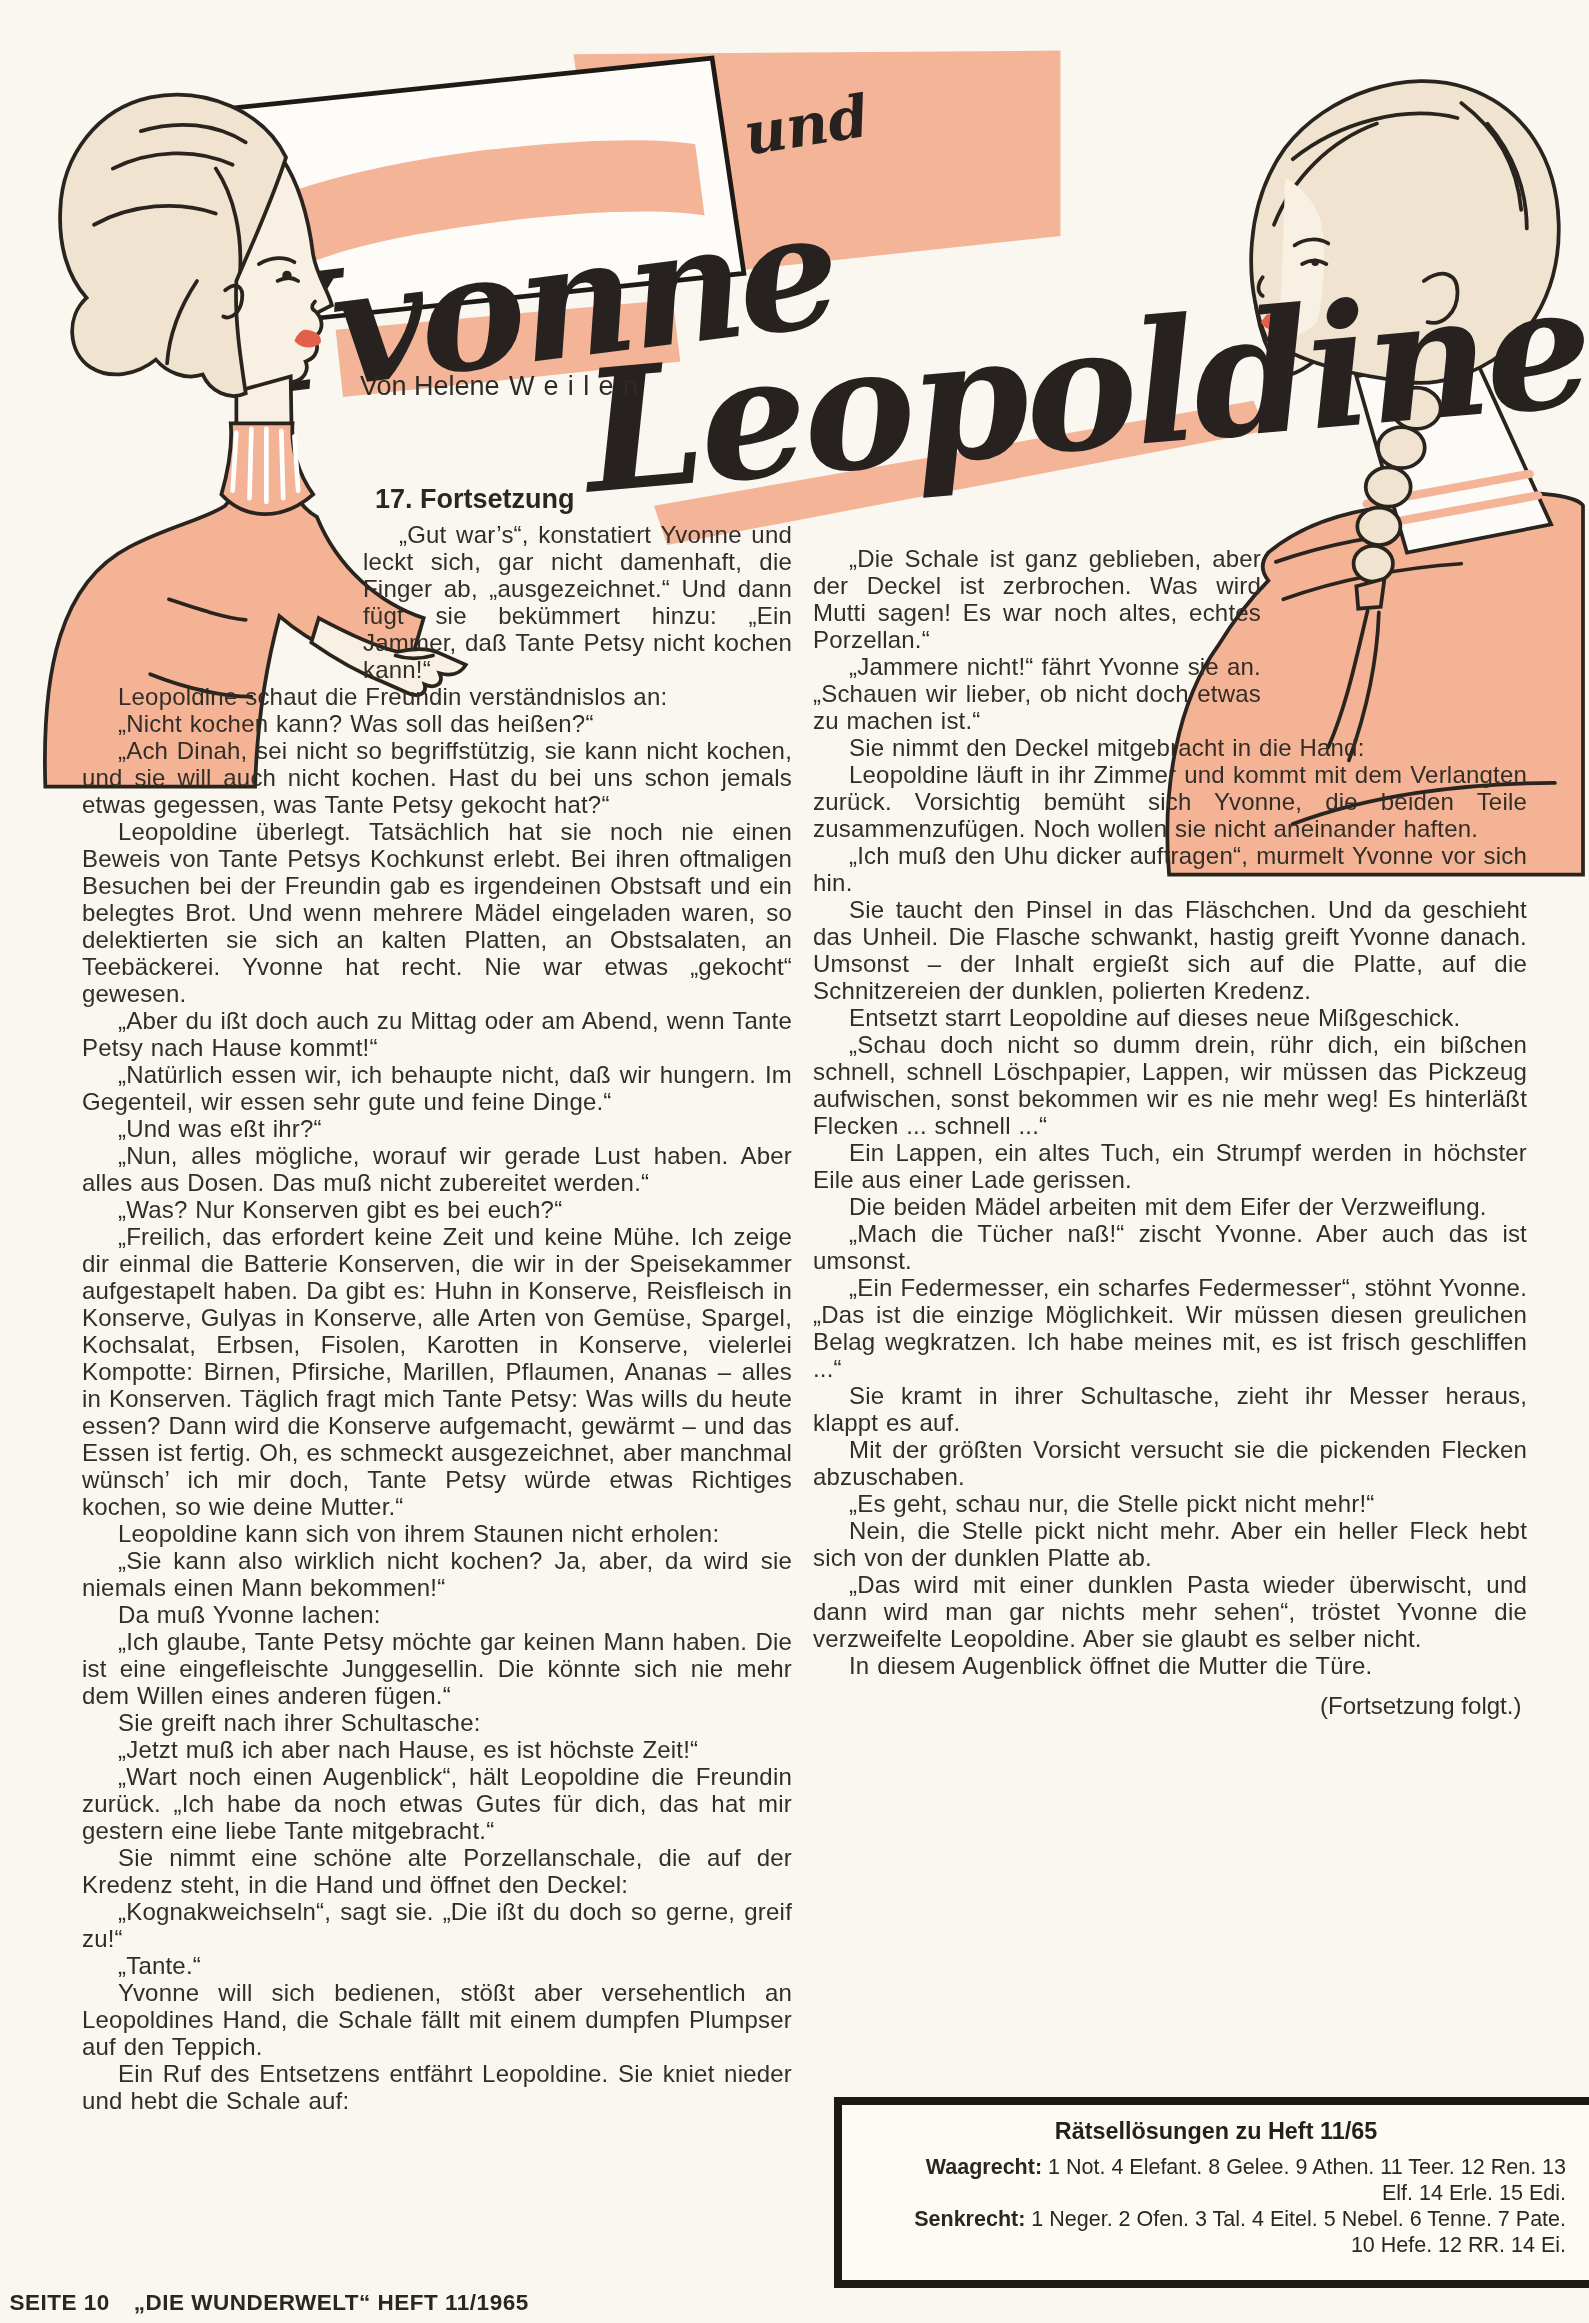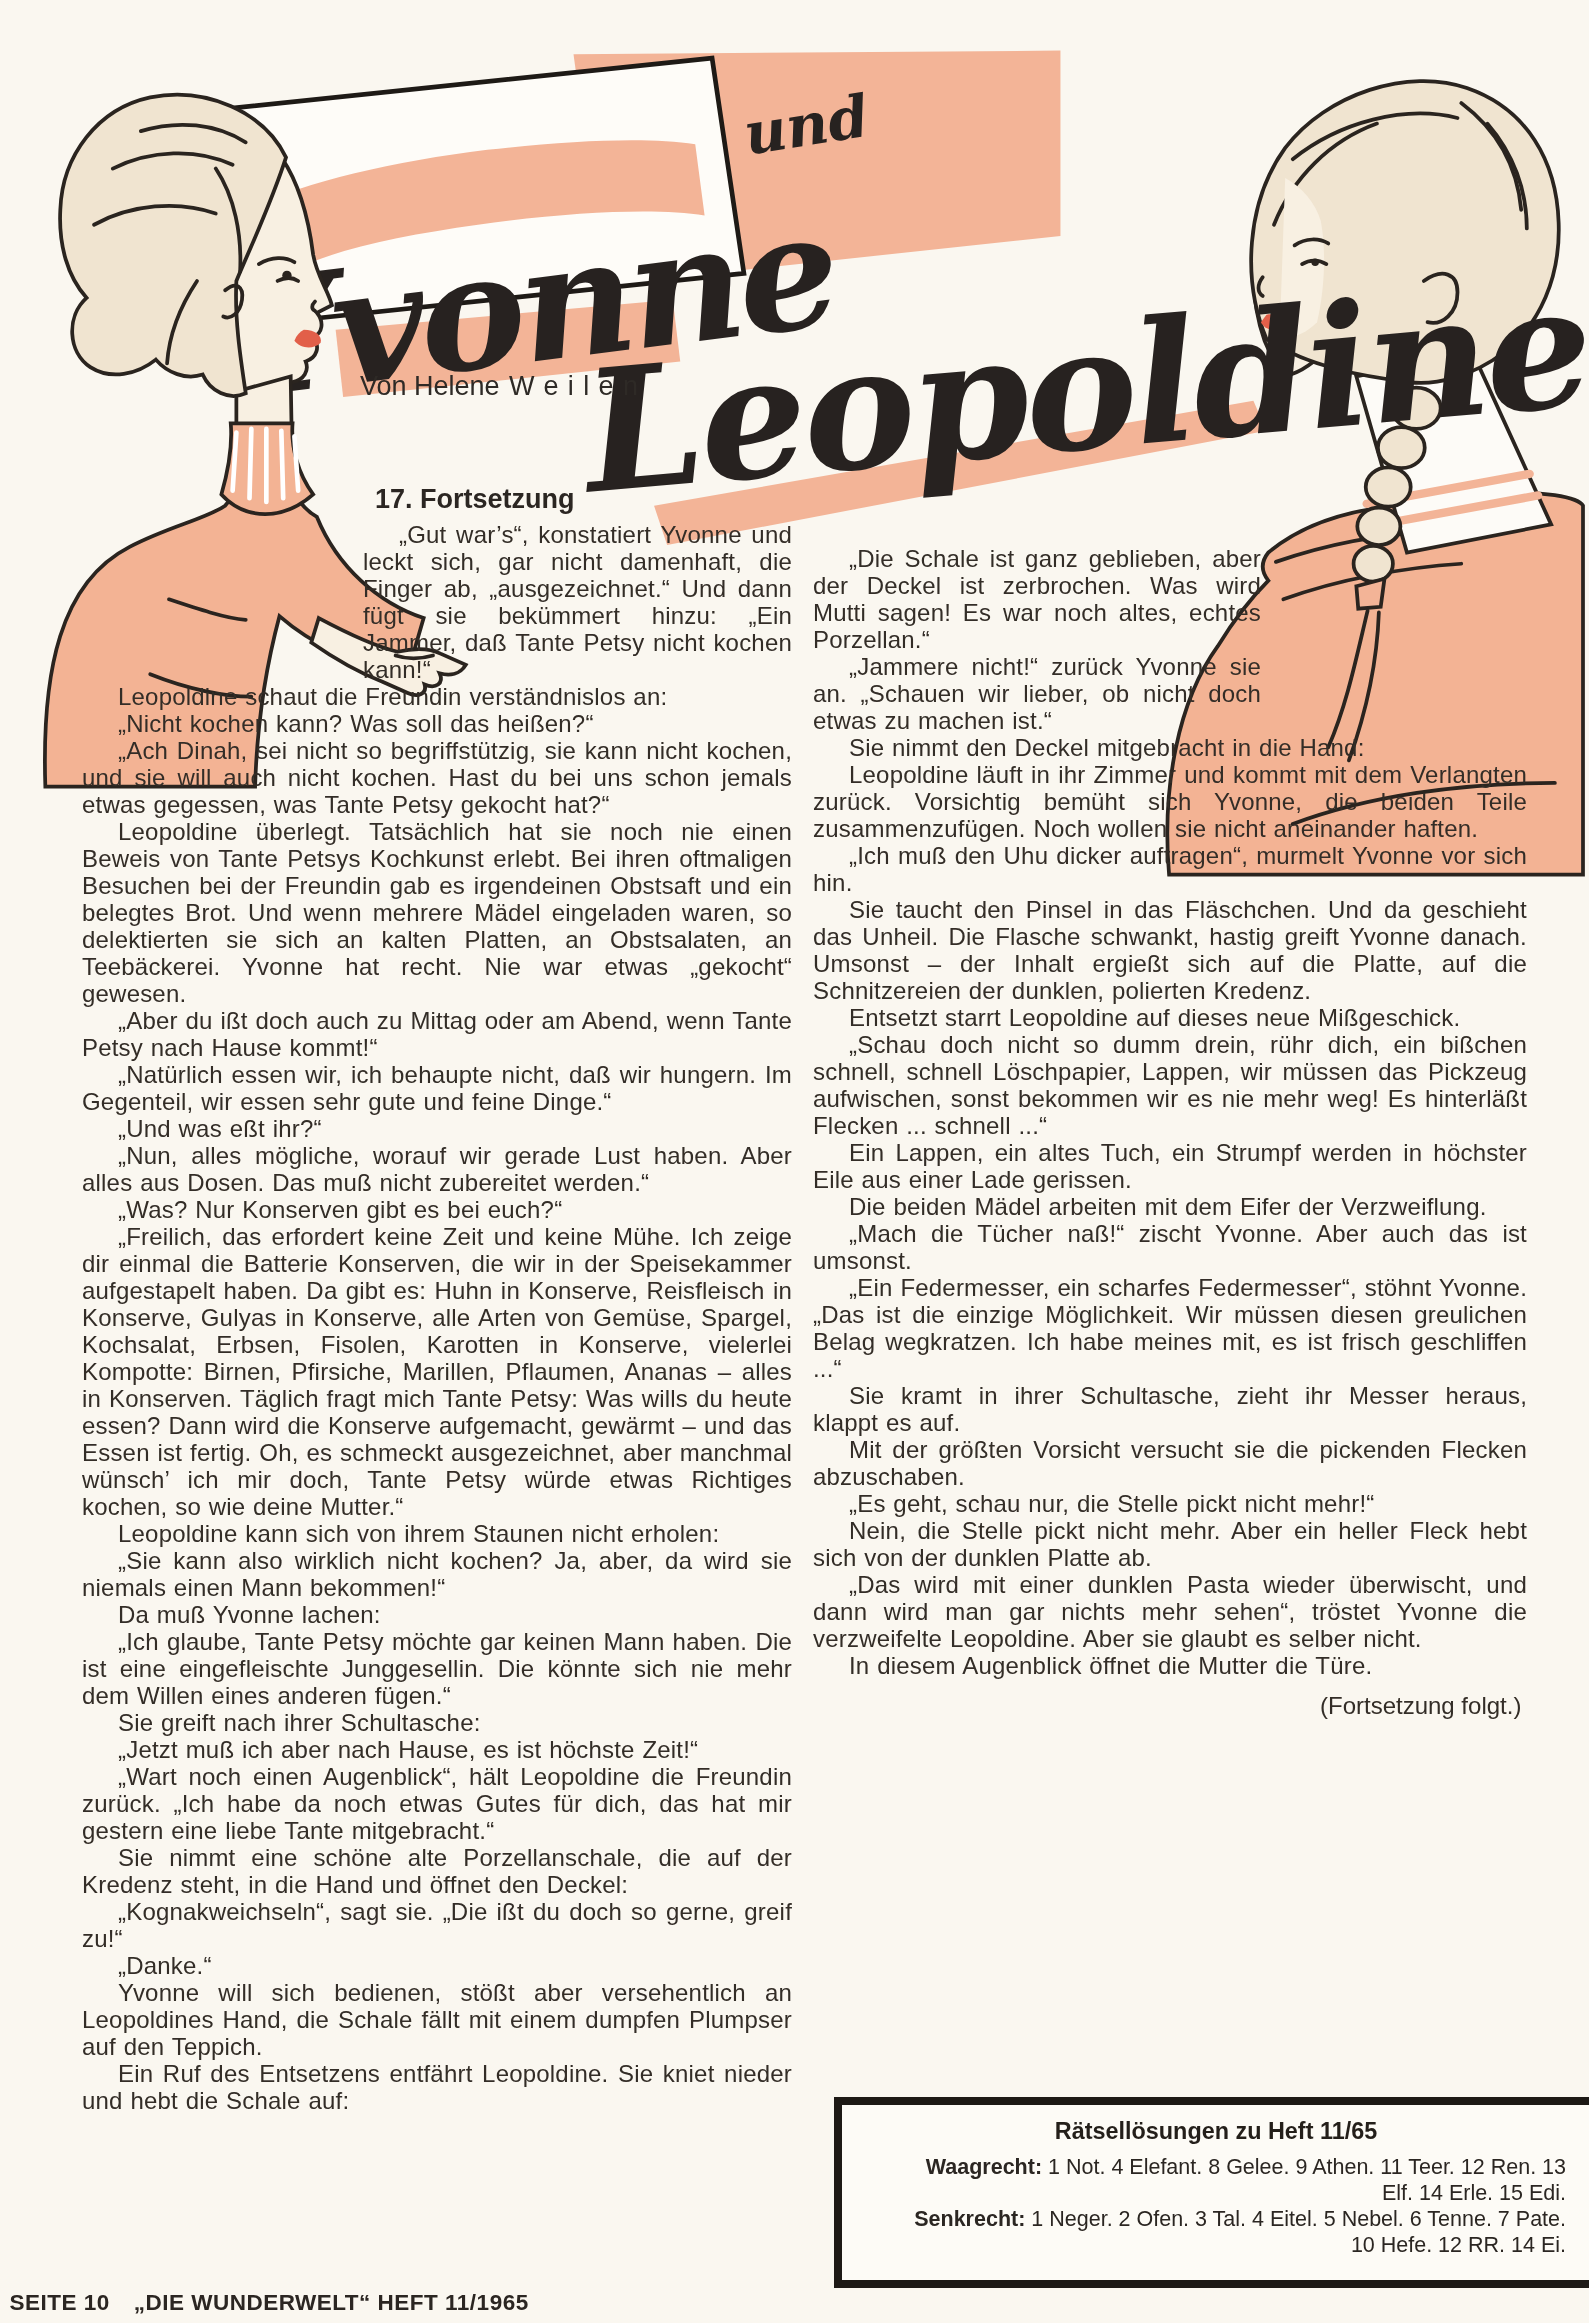--- a/index.html
+++ b/index.html
@@ -136,29 +136,29 @@
     <p>„Freilich, das erfordert keine Zeit und keine Mühe. Ich zeige dir einmal die Batterie Konserven, die wir in der Speisekammer aufgestapelt haben. Da gibt es: Huhn in Konserve, Reisfleisch in Konserve, Gulyas in Konserve, alle Arten von Gemüse, Spargel, Kochsalat, Erbsen, Fisolen, Karotten in Konserve, vielerlei Kompotte: Birnen, Pfirsiche, Marillen, Pflaumen, Ananas – alles in Konserven. Täglich fragt mich Tante Petsy: Was wills du heute essen? Dann wird die Konserve aufgemacht, gewärmt – und das Essen ist fertig. Oh, es schmeckt ausgezeichnet, aber manchmal wünsch’ ich mir doch, Tante Petsy würde etwas Richtiges kochen, so wie deine Mutter.“</p>
     <p>Leopoldine kann sich von ihrem Staunen nicht erholen:</p>
     <p>„Sie kann also wirklich nicht kochen? Ja, aber, da wird sie niemals einen Mann bekommen!“</p>
     <p>Da muß Yvonne lachen:</p>
     <p>„Ich glaube, Tante Petsy möchte gar keinen Mann haben. Die ist eine eingefleischte Junggesellin. Die könnte sich nie mehr dem Willen eines anderen fügen.“</p>
     <p>Sie greift nach ihrer Schultasche:</p>
     <p>„Jetzt muß ich aber nach Hause, es ist höchste Zeit!“</p>
     <p>„Wart noch einen Augenblick“, hält Leopoldine die Freundin zurück. „Ich habe da noch etwas Gutes für dich, das hat mir gestern eine liebe Tante mitgebracht.“</p>
     <p>Sie nimmt eine schöne alte Porzellanschale, die auf der Kredenz steht, in die Hand und öffnet den Deckel:</p>
     <p>„Kognakweichseln“, sagt sie. „Die ißt du doch so gerne, greif zu!“</p>
-    <p>„Danke.“</p>
+    <p>„Tante.“</p>
     <p>Yvonne will sich bedienen, stößt aber versehentlich an Leopoldines Hand, die Schale fällt mit einem dumpfen Plumpser auf den Teppich.</p>
     <p>Ein Ruf des Entsetzens entfährt Leopoldine. Sie kniet nieder und hebt die Schale auf:</p>
   </div>
 
   <div class="col" id="right-col">
     <div class="narrow-block">
       <p>„Die Schale ist ganz geblieben, aber der Deckel ist zerbrochen. Was wird Mutti sagen! Es war noch altes, echtes Porzellan.“</p>
-      <p>„Jammere nicht!“ zurück Yvonne sie an. „Schauen wir lieber, ob nicht doch etwas zu machen ist.“</p>
+      <p>„Jammere nicht!“ fährt Yvonne sie an. „Schauen wir lieber, ob nicht doch etwas zu machen ist.“</p>
     </div>
     <p>Sie nimmt den Deckel mitgebracht in die Hand:</p>
     <p>Leopoldine läuft in ihr Zimmer und kommt mit dem Verlangten zurück. Vorsichtig bemüht sich Yvonne, die beiden Teile zusammenzufügen. Noch wollen sie nicht aneinander haften.</p>
     <p>„Ich muß den Uhu dicker auftragen“, murmelt Yvonne vor sich hin.</p>
     <p>Sie taucht den Pinsel in das Fläschchen. Und da geschieht das Unheil. Die Flasche schwankt, hastig greift Yvonne danach. Umsonst – der Inhalt ergießt sich auf die Platte, auf die Schnitzereien der dunklen, polierten Kredenz.</p>
     <p>Entsetzt starrt Leopoldine auf dieses neue Mißgeschick.</p>
     <p>„Schau doch nicht so dumm drein, rühr dich, ein bißchen schnell, schnell Löschpapier, Lappen, wir müssen das Pickzeug aufwischen, sonst bekommen wir es nie mehr weg! Es hinterläßt Flecken ... schnell ...“</p>
     <p>Ein Lappen, ein altes Tuch, ein Strumpf werden in höchster Eile aus einer Lade gerissen.</p>
     <p>Die beiden Mädel arbeiten mit dem Eifer der Verzweiflung.</p>
     <p>„Mach die Tücher naß!“ zischt Yvonne. Aber auch das ist umsonst.</p>

